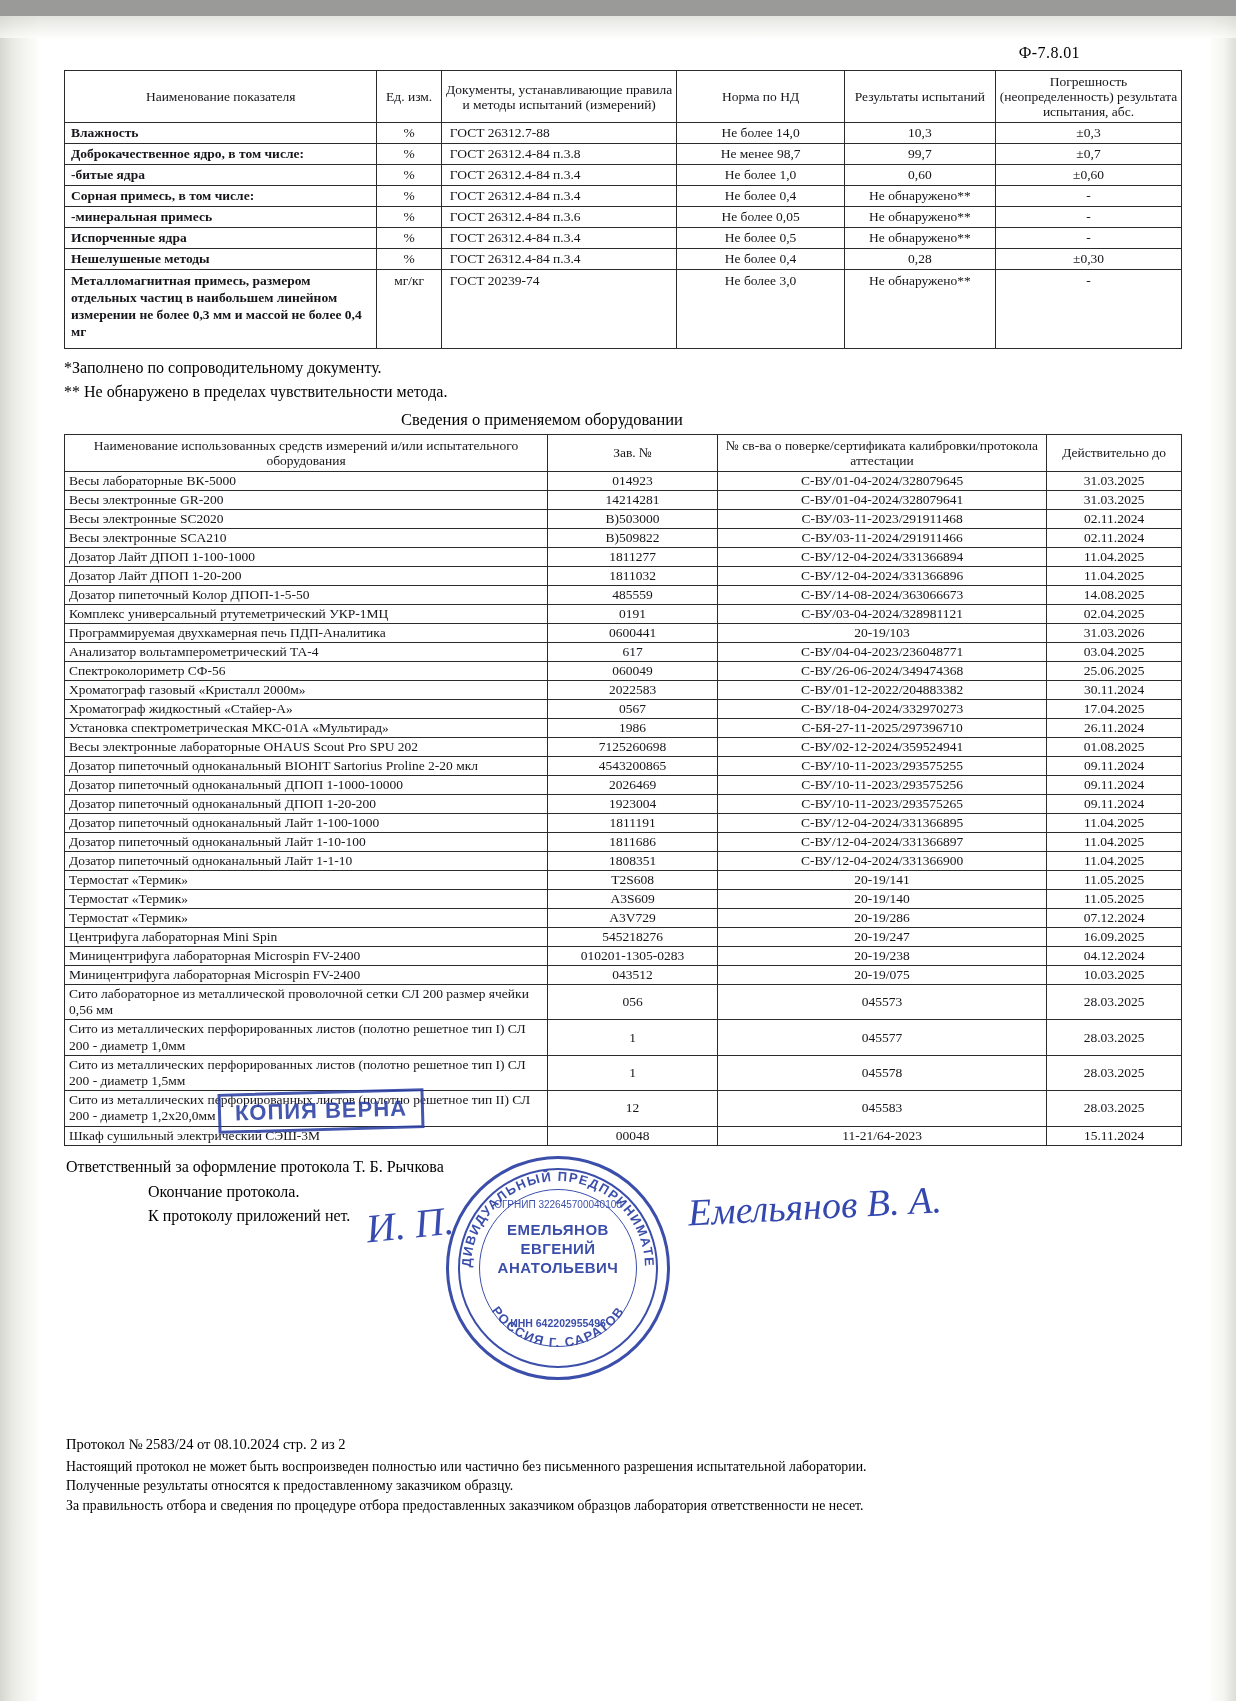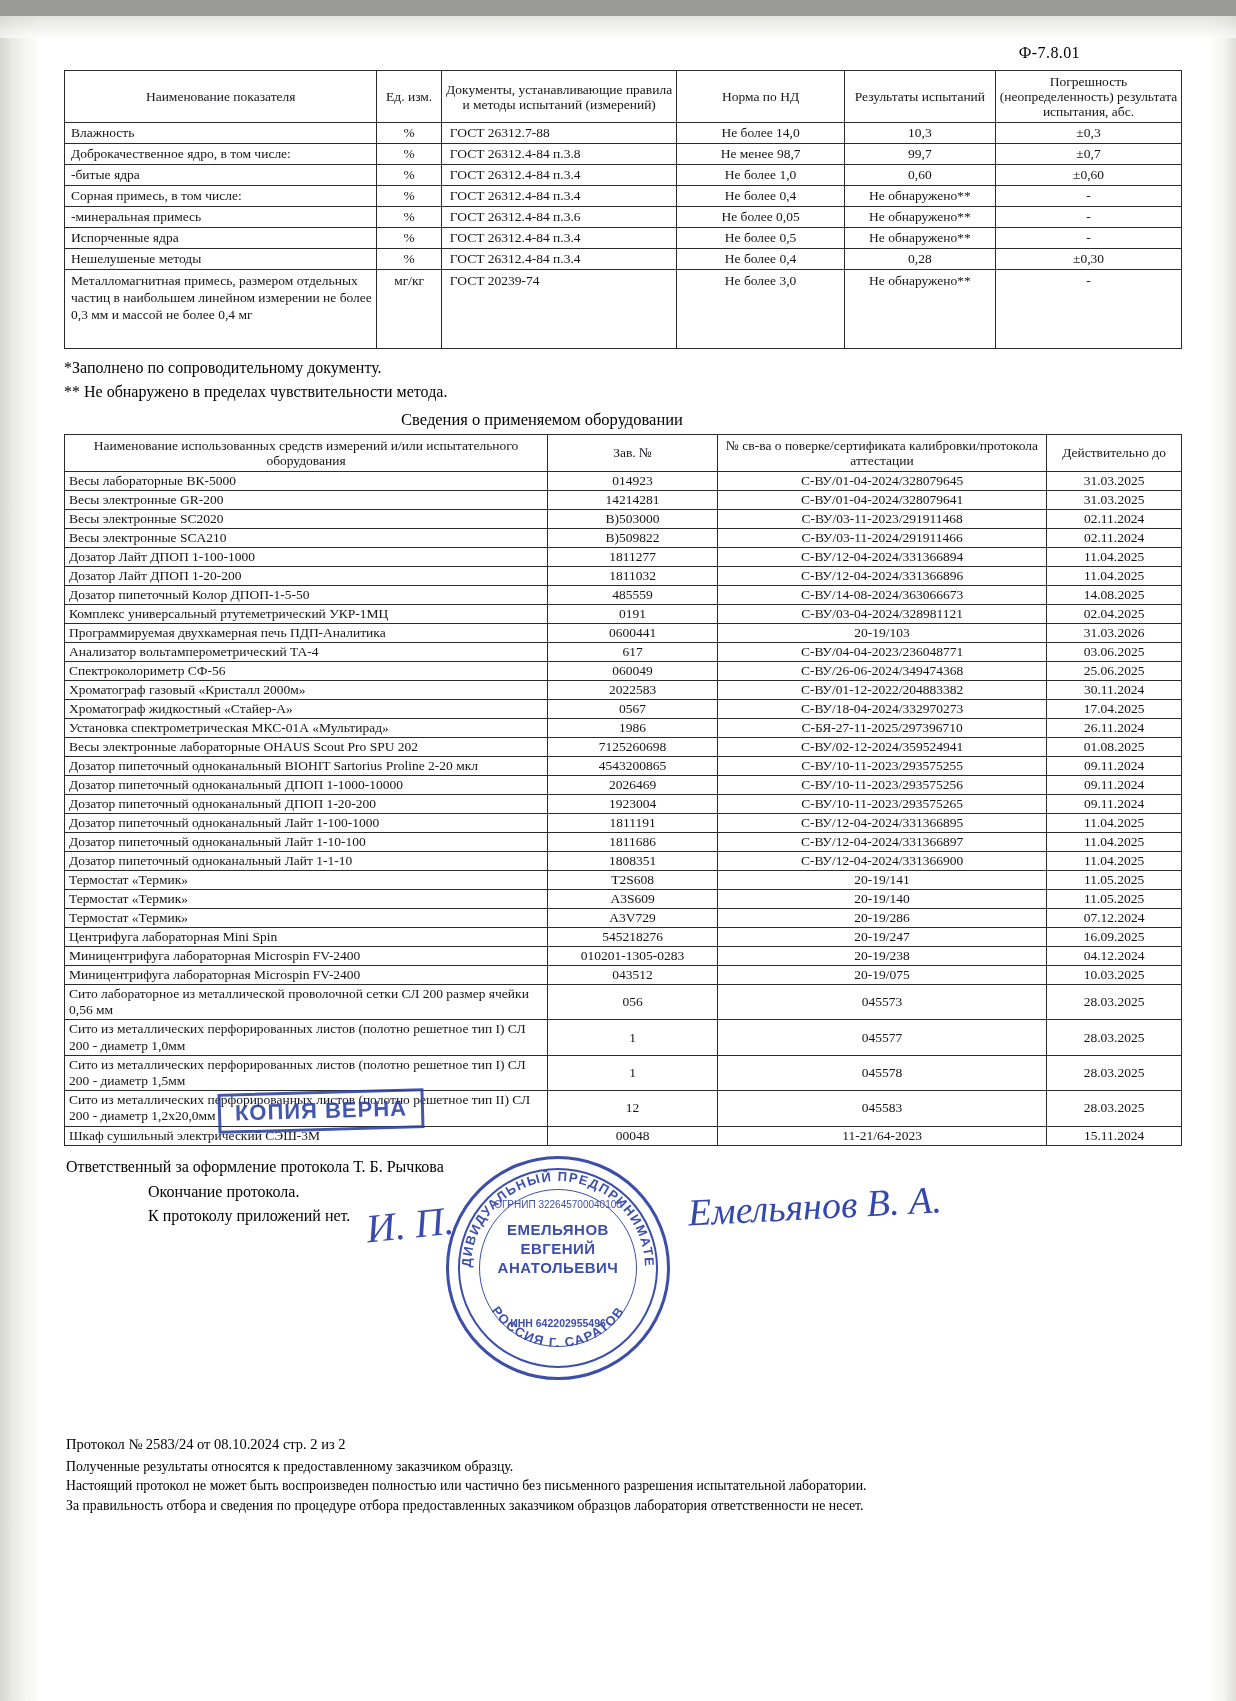--- a/index.html
+++ b/index.html
@@ -70,21 +70,21 @@
   table.doc th {
     text-align: center;
     font-weight: normal;
     line-height: 1.12;
     padding: 3px 3px;
   }
 
   
   .t1 { width: 835px; margin-left: 6px; }
   .t1 td { height: 18px; }
-  .t1 .c-name { text-align: left; padding-left: 6px; }
+  .t1 .c-name { text-align: left; padding-left: 6px; font-weight: bold; }
   .t1 .c-unit, .t1 .c-doc, .t1 .c-norm, .t1 .c-res, .t1 .c-err { text-align: center; }
   .t1 .c-doc { text-align: left; padding-left: 8px; }
   .t1 .tall { height: 74px; vertical-align: top; padding-top: 3px; line-height: 1.25; }
 
   .notes {
     margin-top: 7px;
     margin-left: 6px;
     font-size: 16px;
     line-height: 1.45;
   }
@@ -417,21 +417,21 @@
           <tr>
             <td class="n">Программируемая двухкамерная печь ПДП-Аналитика</td>
             <td class="c">0600441</td>
             <td class="c">20-19/103</td>
             <td class="c">31.03.2026</td>
           </tr>
           <tr>
             <td class="n">Анализатор вольтамперометрический ТА-4</td>
             <td class="c">617</td>
             <td class="c">С-ВУ/04-04-2023/236048771</td>
-            <td class="c">03.06.2025</td>
+            <td class="c">03.04.2025</td>
           </tr>
           <tr>
             <td class="n">Спектроколориметр СФ-56</td>
             <td class="c">060049</td>
             <td class="c">С-ВУ/26-06-2024/349474368</td>
             <td class="c">25.06.2025</td>
           </tr>
           <tr>
             <td class="n">Хроматограф газовый «Кристалл 2000м»</td>
             <td class="c">2022583</td>
@@ -590,17 +590,17 @@
       <span id="stamp-center-text">ЕМЕЛЬЯНОВ<br>ЕВГЕНИЙ<br>АНАТОЛЬЕВИЧ</span>
     </div>
     <div class="inn">ИНН 642202955496</div>
   </div>
 
   <div class="sig-left">И. П.</div>
   <div class="sig-right">Емельянов В. А.</div>
 
   <div class="footer">
     <div class="ln1">Протокол № 2583/24  от 08.10.2024 стр.  2 из  2</div>
+    <div class="small">Настоящий протокол не может быть воспроизведен полностью или частично  без письменного разрешения испытательной лаборатории.</div>
     <div class="small">Полученные результаты относятся к предоставленному заказчиком образцу.</div>
-    <div class="small">Настоящий протокол не может быть воспроизведен полностью или частично  без письменного разрешения испытательной лаборатории.</div>
     <div class="small">За правильность отбора и сведения по процедуре отбора предоставленных заказчиком образцов лаборатория ответственности не несет.</div>
   </div>
 </div>
 
 </body></html>

